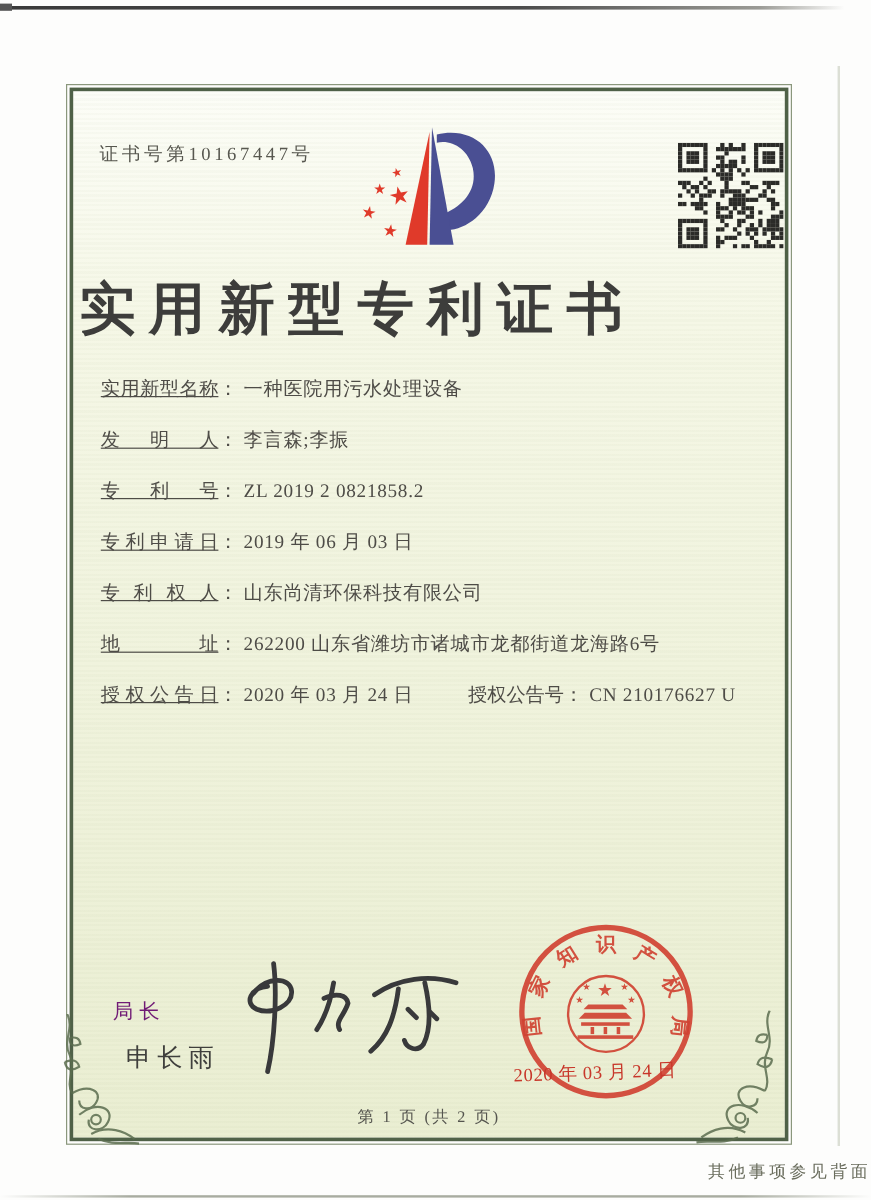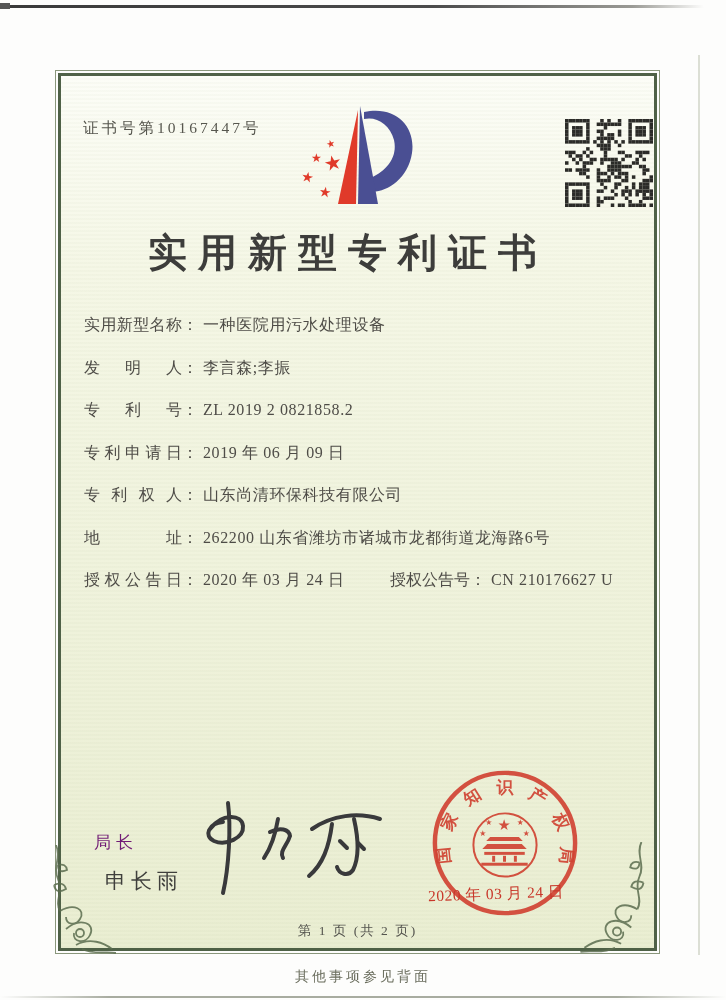--- a/index.html
+++ b/index.html
@@ -17,26 +17,26 @@
   .frame{position:absolute;left:55px;top:70px;right:66px;bottom:46px;
     border:1px solid #8a977c;padding:2px;}
   .frame-in{position:absolute;inset:2px;border:3px solid #4f6147;
     background:linear-gradient(180deg,#fcfdf7 0%,#f5f7e6 22%,#f0f3dd 55%,#eaeed2 100%);}
   .frame-in::after{content:"";position:absolute;inset:0;
     background:repeating-linear-gradient(0deg,rgba(120,140,90,.03) 0 2px,transparent 2px 4px);}
   .cert-number{position:absolute;left:83px;top:118px;font-size:15.5px;letter-spacing:3px;
     color:#57574f;}
   .logo{position:absolute;left:294px;top:98px;width:120px;height:118px;}
   .qr{position:absolute;left:565px;top:119px;width:88px;height:88px;}
-  .title{position:absolute;left:55px;top:226px;width:575px;text-align:center;
-    font-size:39px;font-weight:700;letter-spacing:11px;text-indent:11px;color:#3d3d3b;}
+  .title{position:absolute;left:55px;top:226px;width:575px;text-align:left;
+    font-size:47px;font-weight:700;letter-spacing:11px;text-indent:11px;color:#3d3d3b;}
   
   .fields{position:absolute;left:84px;top:315px;width:570px;font-size:16px;color:#4e4c47;}
   .frow{margin-bottom:22.5px;height:20px;line-height:20px;position:relative;white-space:nowrap;}
-  .flabel{display:inline-block;width:98px;text-align:justify;text-align-last:justify;}
+  .flabel{display:inline-block;width:98px;text-align:justify;text-align-last:justify;text-decoration:underline;}
   .fcolon{display:inline-block;margin-right:5px;}
   .fvalue{letter-spacing:.6px;}
   .grant-right{position:absolute;left:306px;top:0;}
   
   .paras{position:absolute;left:84px;right:74px;top:598px;font-size:14.8px;line-height:27px;
     color:#54524c;text-align:justify;}
   .paras p{margin:0;text-indent:2em;}
   
   .signer-title{position:absolute;left:94px;top:831px;font-size:17px;letter-spacing:5px;color:#701a75;}
   .signer-name{position:absolute;left:105px;top:867px;font-size:21px;letter-spacing:5px;color:#3f3f3c;}
@@ -44,21 +44,21 @@
   
   .seal{position:absolute;left:426px;top:764px;width:158px;height:158px;opacity:.95;}
   .seal-date{position:absolute;left:428px;top:883px;width:190px;font-size:15.5px;
     color:#c8372a;letter-spacing:.5px;transform:rotate(-2deg);font-weight:500;}
   
   .orn-left{position:absolute;left:46px;top:845px;}
   .orn-right{position:absolute;left:566px;top:842px;transform:scaleX(-1);}
   
   .page-ind{position:absolute;left:55px;top:922px;width:605px;text-align:center;
     font-size:13.5px;letter-spacing:2px;color:#55554f;}
-  .back-note{position:absolute;left:0;top:968px;width:726px;text-align:center;
+  .back-note{position:absolute;left:0;top:968px;width:726px;text-align:right;
     font-size:14px;letter-spacing:3px;color:#6a6d5d;}
 </style>
 </head>
 <body>
 
 <div class="page">
 
   <div class="scan-top"></div>
   <div class="scan-corner"></div>
   <div class="scan-right"></div>
@@ -376,21 +376,21 @@
     <div class="frow">
       <span class="flabel">实用新型名称</span><span class="fcolon">：</span><span class="fvalue">一种医院用污水处理设备</span>
     </div>
     <div class="frow">
       <span class="flabel">发明人</span><span class="fcolon">：</span><span class="fvalue">李言森;李振</span>
     </div>
     <div class="frow">
       <span class="flabel">专利号</span><span class="fcolon">：</span><span class="fvalue">ZL 2019 2 0821858.2</span>
     </div>
     <div class="frow">
-      <span class="flabel">专利申请日</span><span class="fcolon">：</span><span class="fvalue">2019 年 06 月 09 日</span>
+      <span class="flabel">专利申请日</span><span class="fcolon">：</span><span class="fvalue">2019 年 06 月 03 日</span>
     </div>
     <div class="frow">
       <span class="flabel">专利权人</span><span class="fcolon">：</span><span class="fvalue">山东尚清环保科技有限公司</span>
     </div>
     <div class="frow">
       <span class="flabel">地址</span><span class="fcolon">：</span><span class="fvalue">262200 山东省潍坊市诸城市龙都街道龙海路6号</span>
     </div>
     <div class="frow">
       <span class="flabel">授权公告日</span><span class="fcolon">：</span><span class="fvalue">2020 年 03 月 24 日</span>
       <span class="grant-right">

